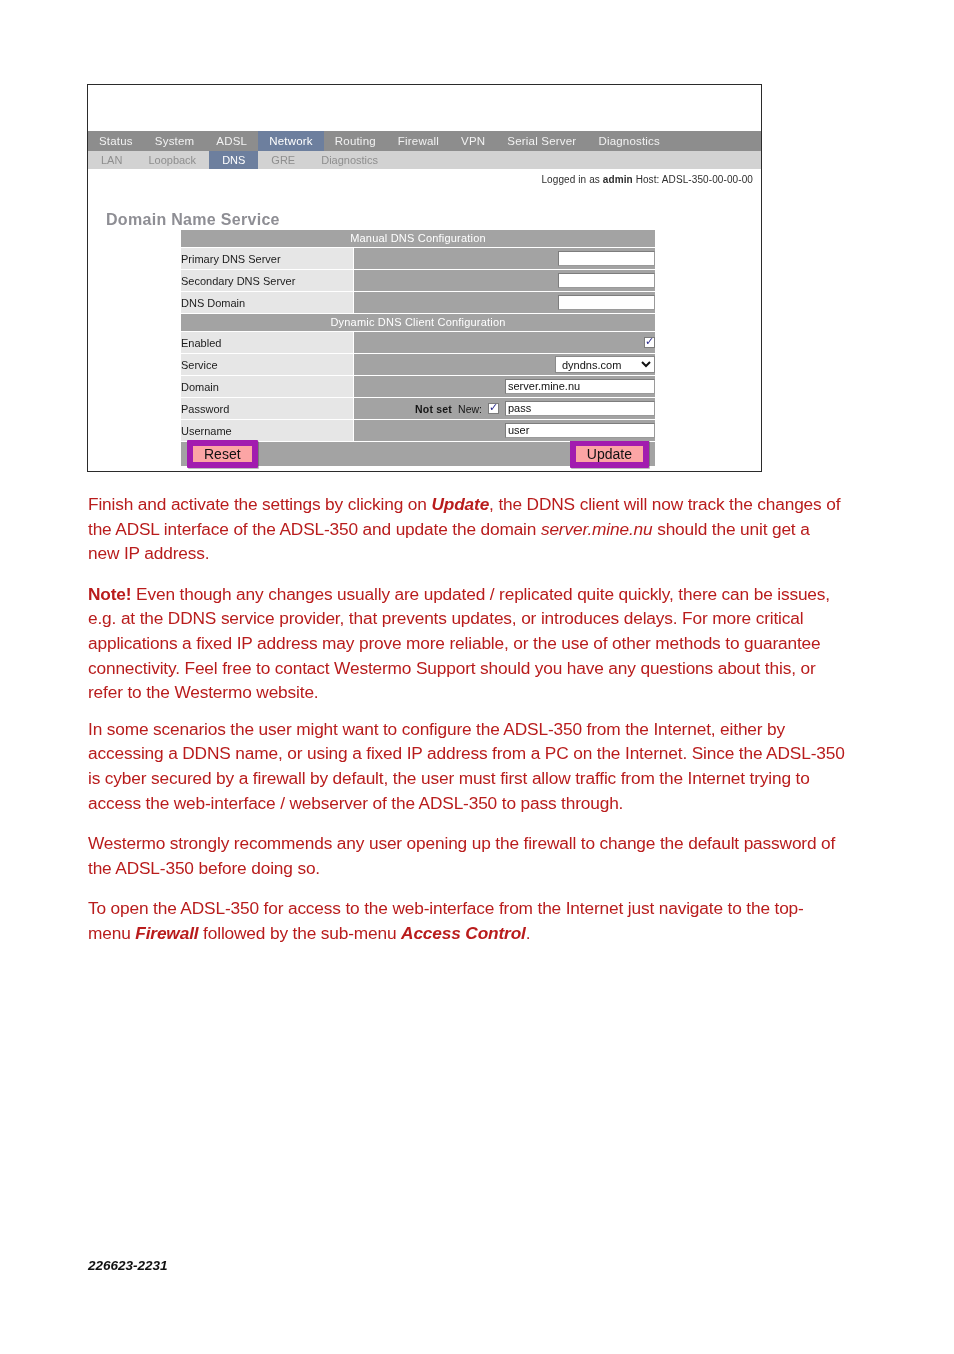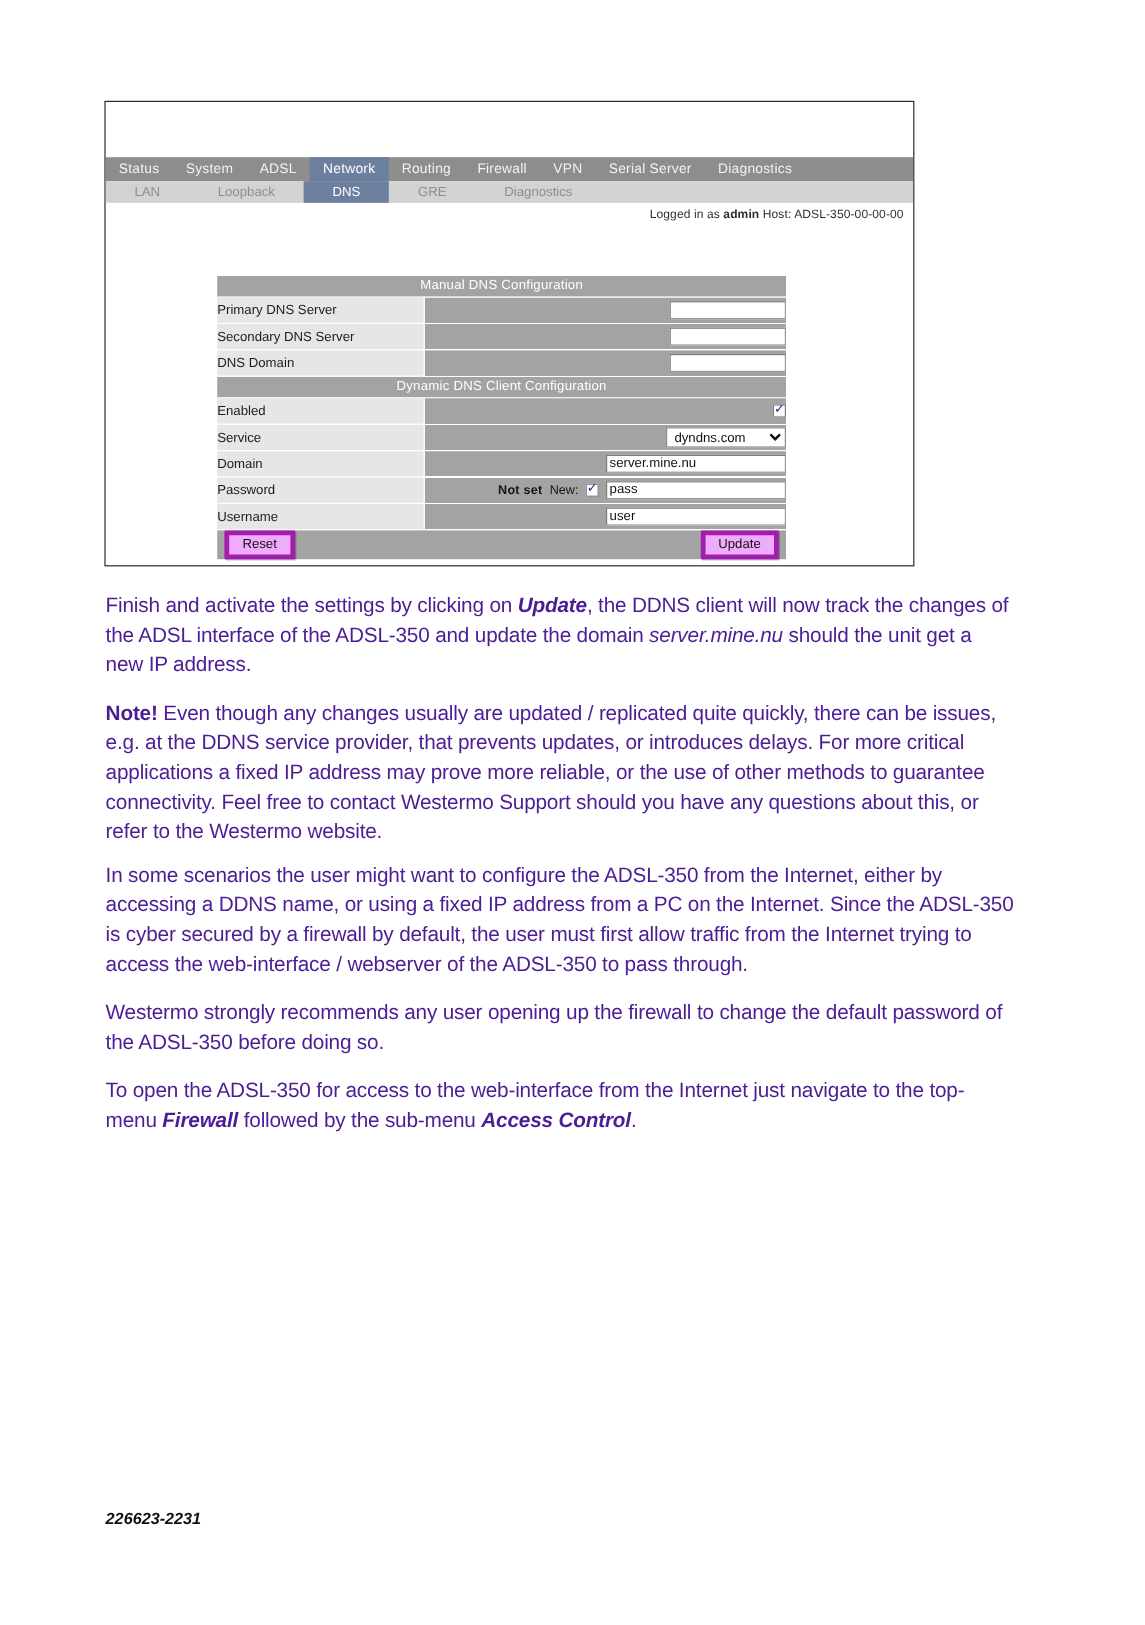--- a/index.html
+++ b/index.html
@@ -55,21 +55,21 @@
   
   .nav-sub {
     display: flex;
     align-items: stretch;
     background: #d2d2d2;
     height: 18px;
     font-size: 11px;
     color: #8e8e8e;
   }
   .nav-sub .nav-item {
-    padding: 0 24px;
+    padding: 0 13px;
     display: flex;
     align-items: center;
     white-space: nowrap;
     text-align: right;
   }
   .nav-sub .nav-item.active {
     background: #6d7f9e;
     color: #ffffff;
   }
 
@@ -199,42 +199,42 @@
     background: #a3a3a3;
     height: 24px;
     display: flex;
     align-items: center;
     justify-content: space-between;
     padding: 0 6px;
     box-sizing: border-box;
   }
   .btn {
     font-family: "Liberation Sans", sans-serif;
-    font-size: 11px;
+    font-size: 14px;
     color: #111;
-    background: #f0abfc;
-    border: 4px solid #a21caf;
+    background: #fca5a5;
+    border: 6px solid #a21caf;
     border-radius: 1px;
     padding: 1px 11px;
     line-height: 14px;
     box-shadow: 1px 1px 0 rgba(0,0,0,.25);
   }
 
   
   .doc {
     position: absolute;
     left: 88px;
     top: 492px;
     width: 757px;
     font-family: "Liberation Serif", serif;
   }
   .p {
     font-size: 17.3px;
     line-height: 24.6px;
-    color: #4c1d95;
+    color: #b91c1c;
     margin: 0 0 12px 0;
     font-family: "Liberation Sans", sans-serif;
     letter-spacing: -0.15px;
   }
   .p b { font-weight: bold; }
   .p i { font-style: italic; }
   .p .bi { font-weight: bold; font-style: italic; }
   h2.h {
     font-size: 17.3px;
     line-height: 24.6px;
@@ -308,20 +308,21 @@
     <div class="nav-item">
         <span>GRE</span>
       </div>
     <div class="nav-item">
         <span>Diagnostics</span>
       </div>
   </div>
 
   <div class="login-line"><span>Logged in as </span><b>admin</b><span> Host: ADSL-350-00-00-00</span></div>
 
+  <div class="shot-title">Domain Name Service</div>
 
   <div class="cfg-wrap">
     <table class="cfg">
       <tbody>
           <tr>
         <td class="sect-head" colspan="2">Manual DNS Configuration</td>
       </tr>
       <tr class="row">
         <td class="lbl">Primary DNS Server</td>
         <td class="val">

